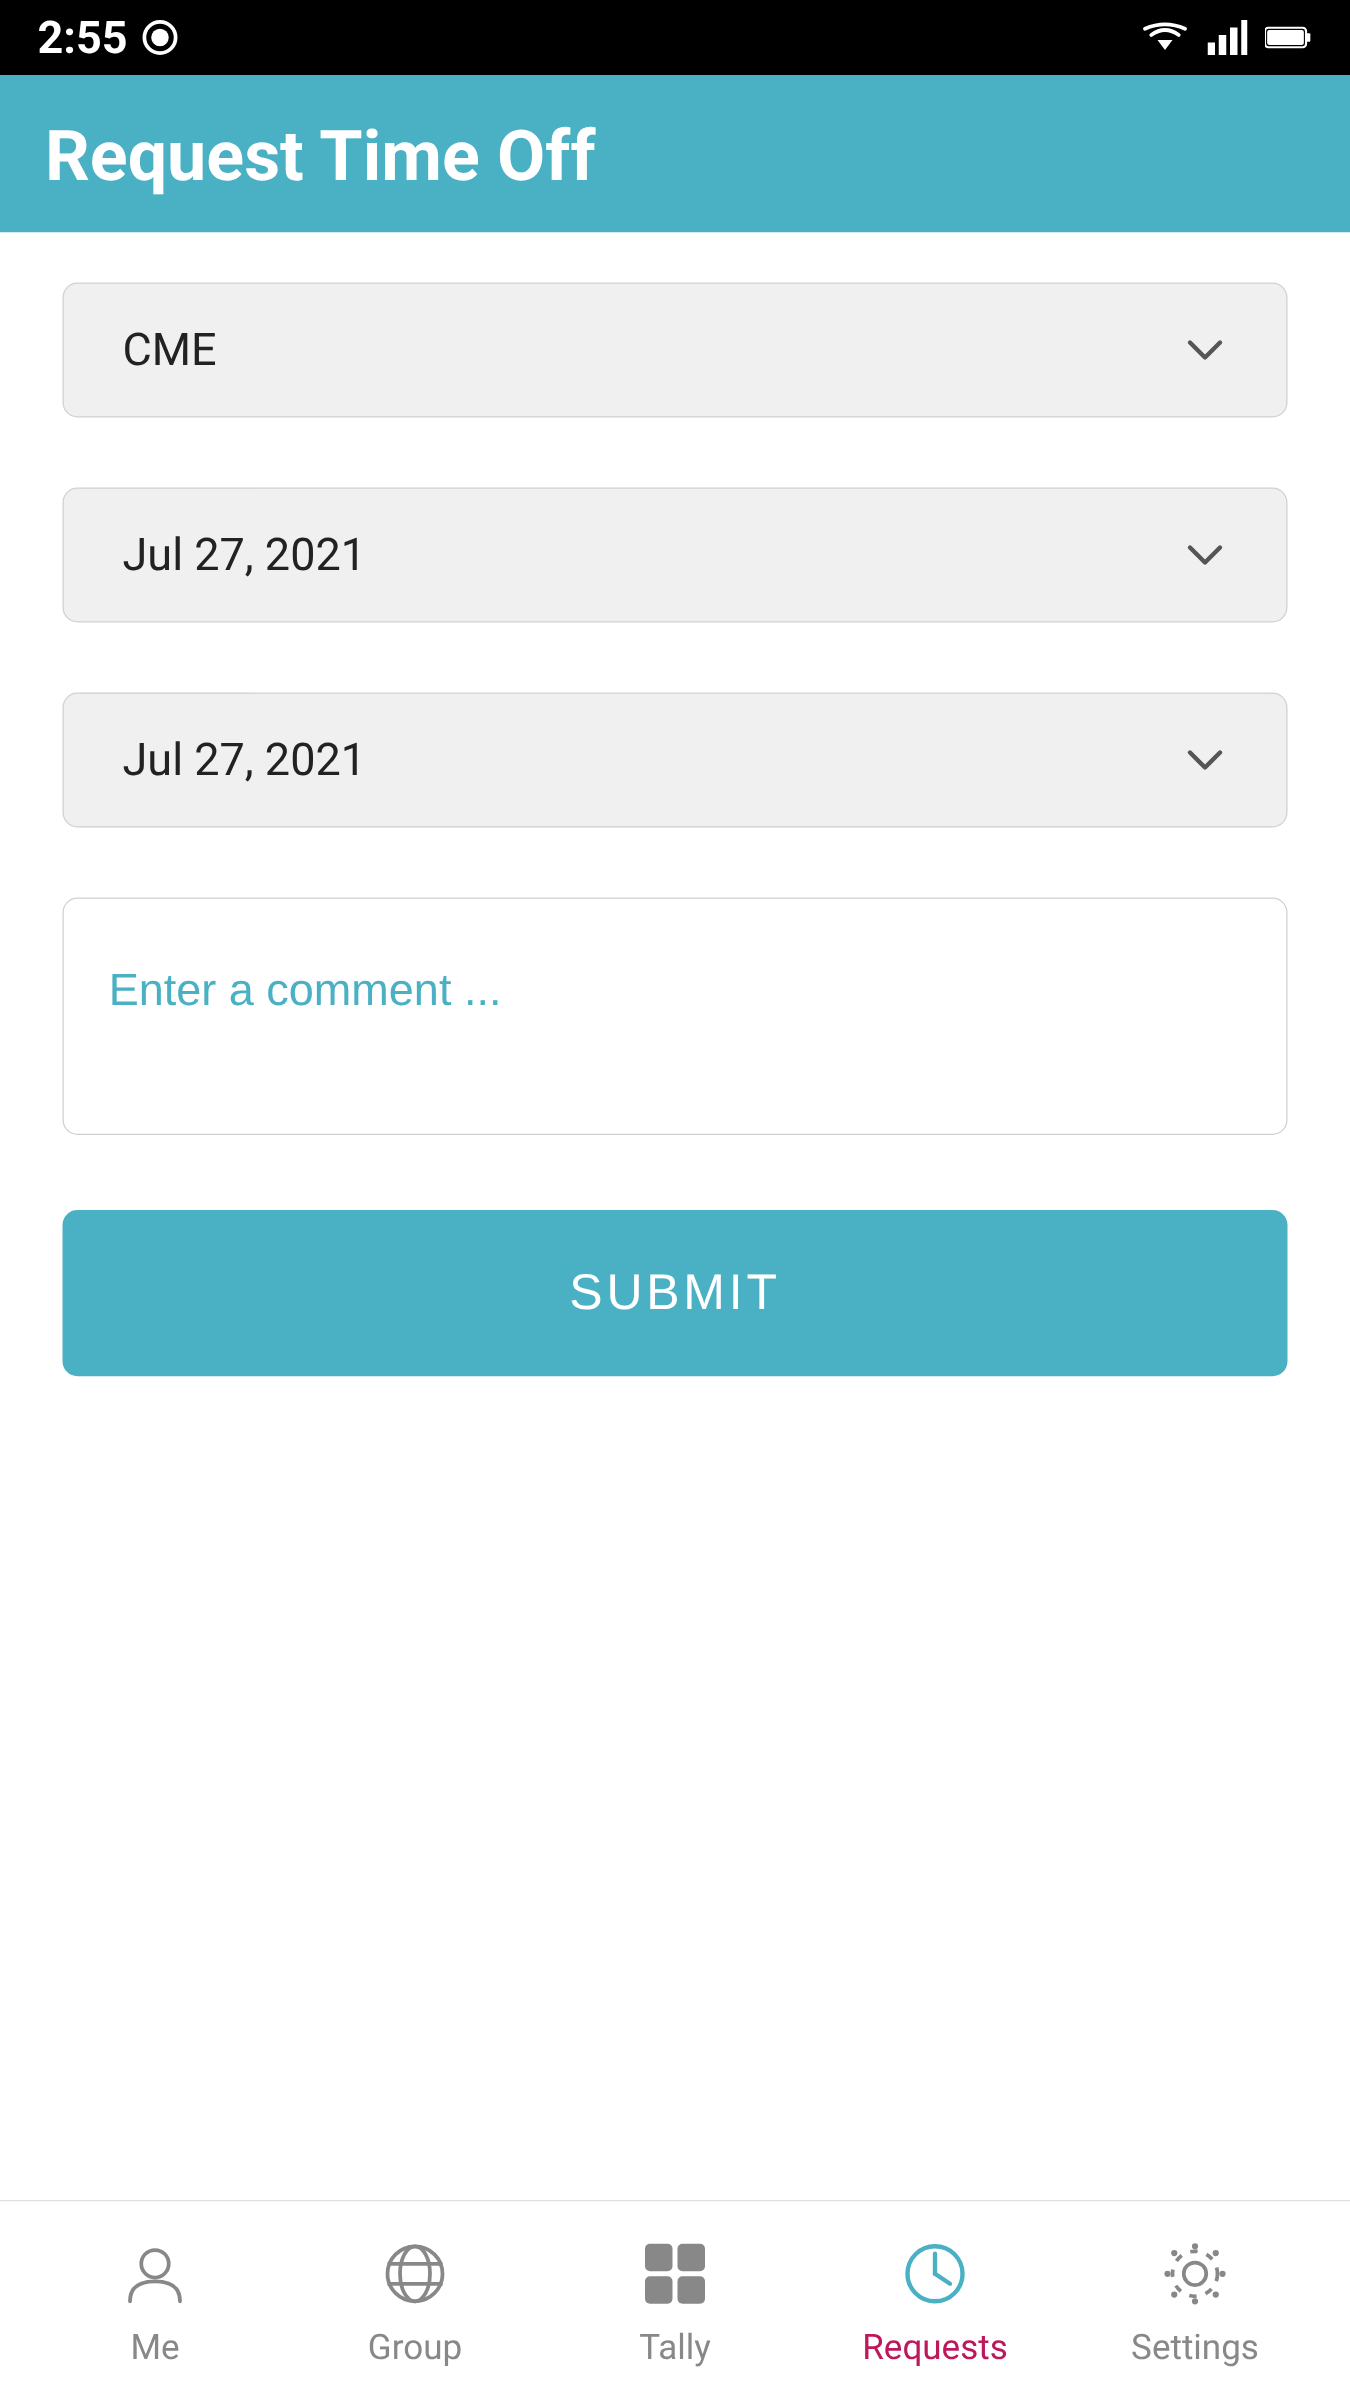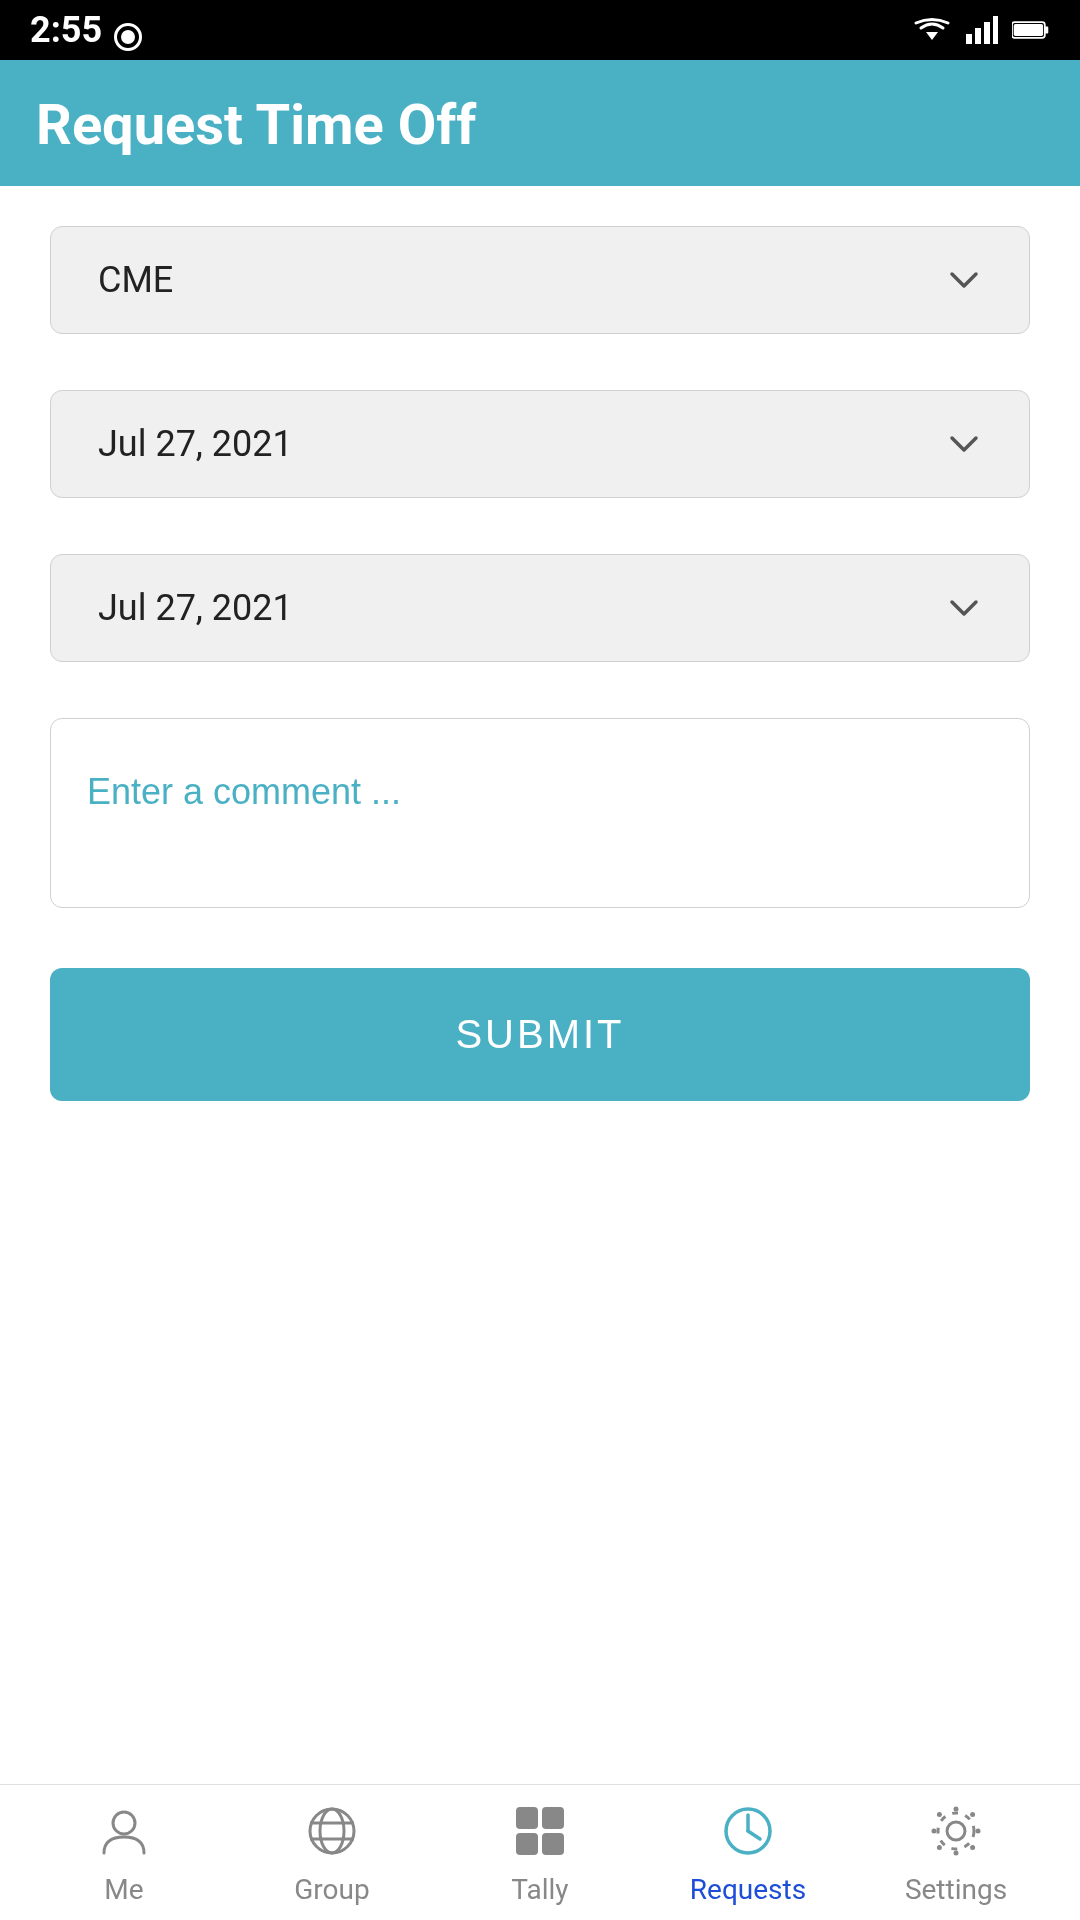--- a/index.html
+++ b/index.html
@@ -26,21 +26,21 @@
       align-items: center;
       justify-content: space-between;
       padding: 0 30px;
     }
 
     .status-bar-left {
       color: #ffffff;
       font-size: 36px;
       font-weight: bold;
       display: flex;
-      align-items: flex-end;
+      align-items: center;
       gap: 12px;
     }
 
     .status-bar-right {
       display: flex;
       align-items: center;
       gap: 14px;
     }
 
     .wifi-icon {
@@ -165,21 +165,21 @@
     }
 
     
     .bottom-nav {
       position: absolute;
       bottom: 0;
       left: 0;
       right: 0;
       background: #ffffff;
       border-top: 1.5px solid #e0e0e0;
-      height: 136px;
+      height: 160px;
       display: flex;
       align-items: center;
       justify-content: space-around;
       padding: 0 20px;
     }
 
     .nav-item {
       display: flex;
       flex-direction: column;
       align-items: center;
@@ -195,21 +195,21 @@
       align-items: center;
       justify-content: center;
     }
 
     .nav-label {
       font-size: 28px;
       color: #888888;
     }
 
     .nav-label.active {
-      color: #1d4ed8;
+      color: #be185d;
     }
 
     .nav-icon.active svg {
       stroke: #4ab0c4;
     }
 
     
     .profile-svg {
       stroke: #888888;
       fill: none;

